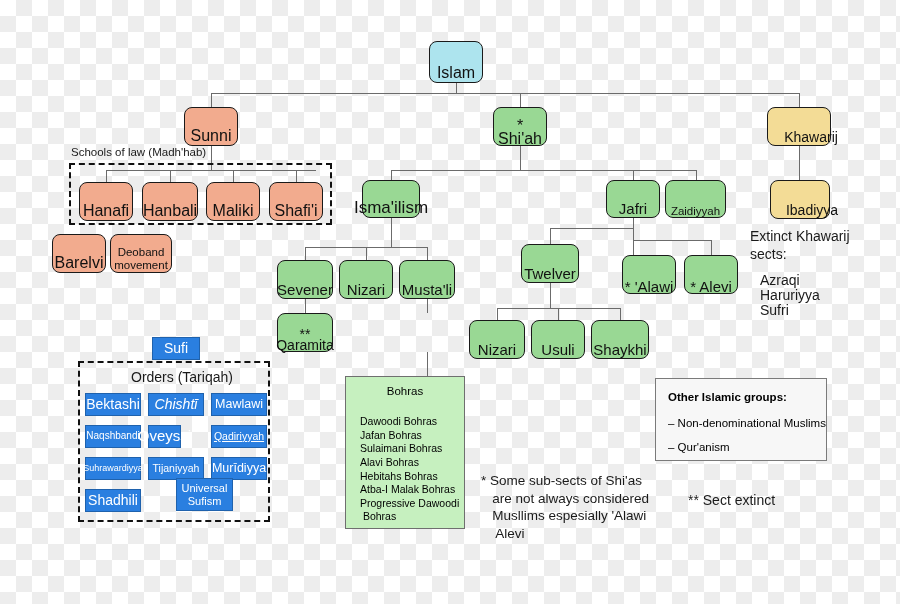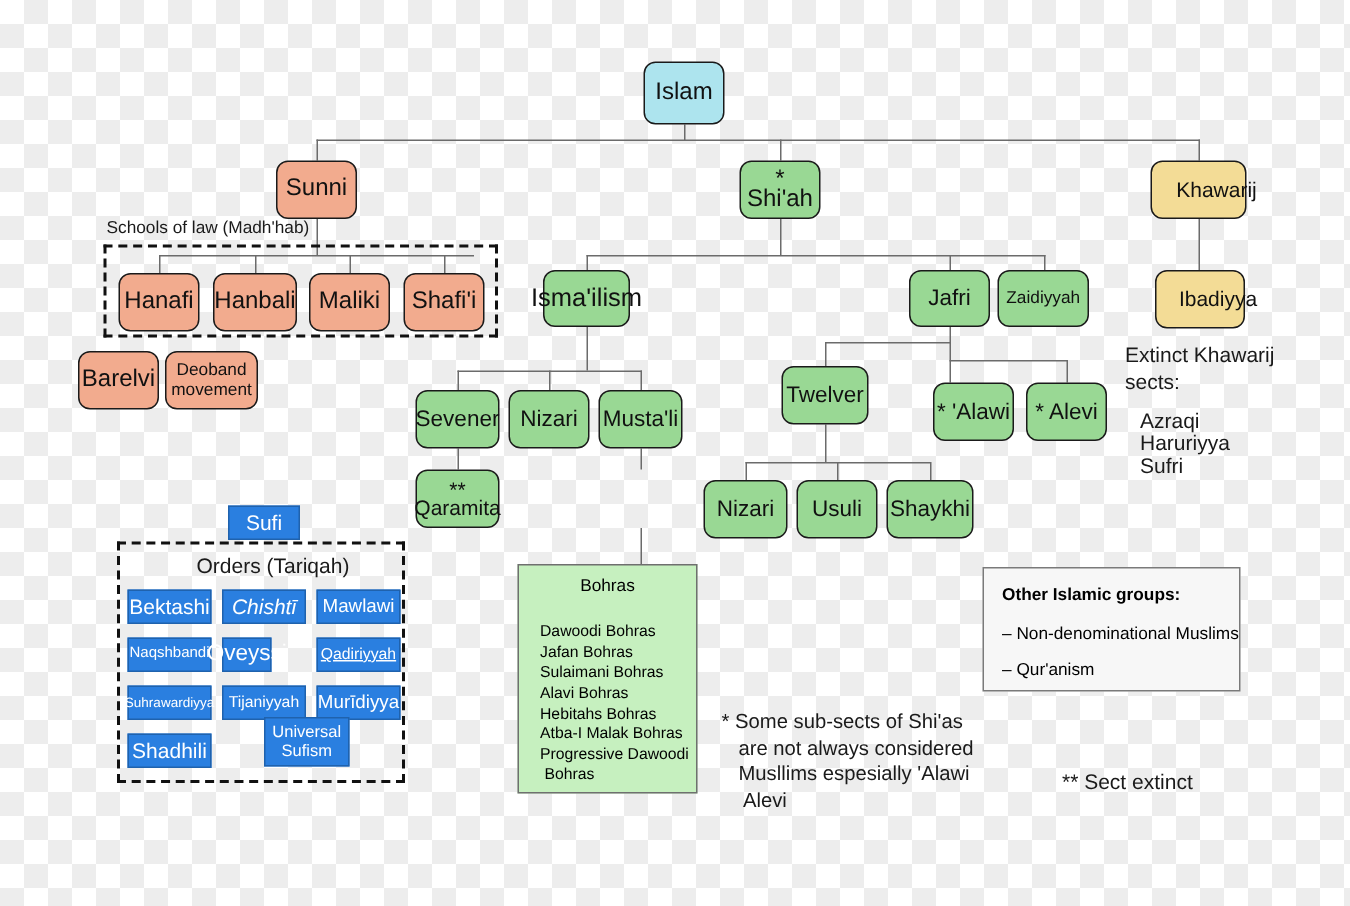--- a/index.html
+++ b/index.html
@@ -17,21 +17,21 @@
       linear-gradient(45deg,#ededed 25%,transparent 25%,transparent 75%,#ededed 75%);
     background-size:32px 32px;
     background-position:0 0,16px 16px;
     background-color:#ffffff;
   }
   .node{
     position:absolute;
     box-sizing:border-box;
     border:1.6px solid #1a1a1a;
     border-radius:8px;
-    display:flex;align-items:center;justify-content:center;
+    display:flex;align-items:flex-end;justify-content:center;
     text-align:center;
     color:#111;
     line-height:1.05;
     white-space:nowrap;
     z-index:3;
   }
   .node.wrap{white-space:normal;line-height:1.12;}
   .c-blue   {background:#ade4ee;}
   .c-green  {background:#99d894;}
   .c-salmon {background:#f2ab8e;}
@@ -284,15 +284,15 @@
   <div class="otherbox" style="left:655px;top:378px;width:172px;height:83px;">
     <div class="ob-title" style="left:12px;top:12px;font-size:11.5px;">Other Islamic groups:</div>
     <div class="ob-item" style="left:12px;top:38px;font-size:11.5px;">– Non-denominational Muslims</div>
     <div class="ob-item" style="left:12px;top:62px;font-size:11.5px;">– Qur'anism</div>
   </div>
 
   <div class="plain" style="left:481px;top:472px;font-size:13.5px;line-height:1.30;">* Some sub-sects of Shi'as
    are not always considered
    Musllims espesially 'Alawi
     Alevi</div>
-  <div class="plain" style="left:708px;top:492px;font-size:14px;margin-top:21px;">** Sect extinct</div>
+  <div class="plain" style="left:688px;top:492px;font-size:14px;">** Sect extinct</div>
 
 </div>
 
 </body></html>

